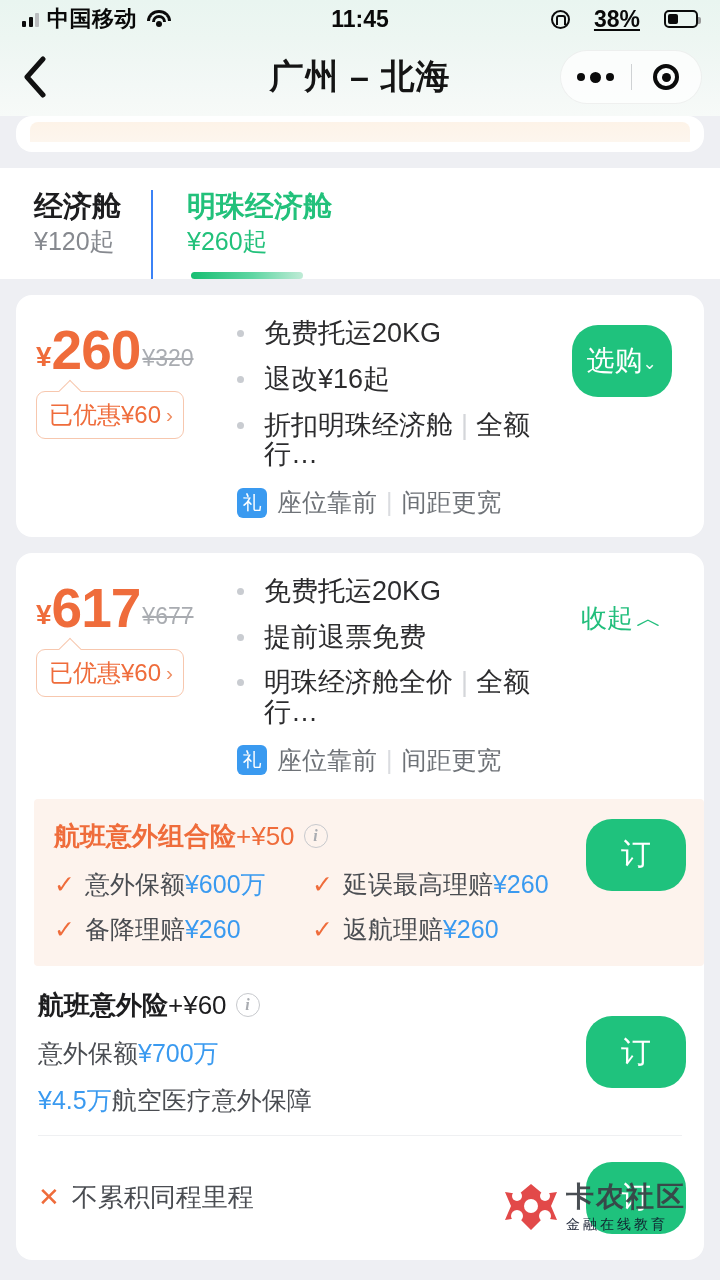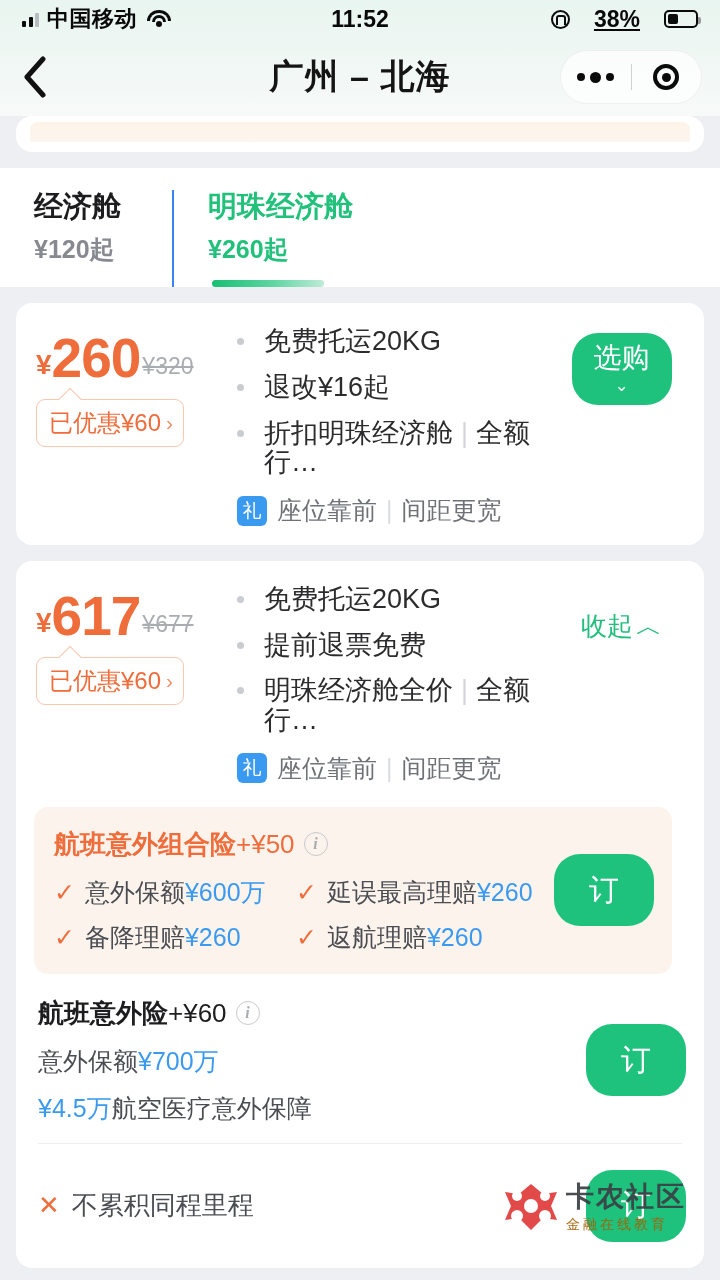--- a/index.html
+++ b/index.html
@@ -84,26 +84,25 @@
   }
   .cut-strip{ position:absolute; left:14px; right:14px; top:6px; height:20px;
       background:linear-gradient(180deg,#FDF3E8,#FDF6EE); border-radius:8px 8px 0 0; }
 
   .gap{ height:16px; }
 
   
   .tabs{
     background:#fff; display:flex; align-items:center; padding:22px 0 0 0;
     position:relative;
-    gap:21px;
   }
   .tab{ padding:0 30px 0 34px; position:relative; cursor:pointer; }
   .tab + .tab{ border-left:2px solid #3b82f6; }
   .tab-name{ font-size:29px; font-weight:bold; color:#1d1d1f; line-height:1.15; white-space:nowrap; }
-  .tab-price{ font-size:25px; color:#86898f; margin-top:10px; white-space:nowrap;font-weight:bold; }
+  .tab-price{ font-size:25px; color:#86898f; margin-top:2px; white-space:nowrap; }
   .tab.active .tab-name{ color:#22C17B; }
   .tab.active .tab-price{ color:#22C17B; }
   .tab-underline{
     height:7px; width:112px; border-radius:4px; margin:14px 0 0 4px;
     background:linear-gradient(90deg,#17BE72 0%,#5FD6A3 55%,#BFEBD6 100%);
   }
   .tab-pad{ height:21px; }
 
   
   .fare{ display:flex; padding:24px 20px 18px 20px; }
@@ -137,30 +136,30 @@
     width:30px;height:30px;border-radius:6px;background:#3A9AF0;color:#fff;
     font-size:19px;display:flex;align-items:center;justify-content:center;
     margin-right:10px; flex:0 0 30px;
   }
   .tagtxt{ font-size:25px; color:#6E7277; }
   .tagtxt .sep{ color:#DADCE0; margin:0 9px; }
 
   .fare-right{ width:125px; flex:0 0 125px; display:flex; align-items:flex-start; justify-content:center; padding-top:6px; }
   .buybtn{
     width:100px;height:72px;border-radius:26px;background:#1FC27D;
-    display:flex;flex-direction:column;align-items:center;justify-content:center;
+    display:flex;align-items:center;justify-content:center;
     color:#fff; font-size:28px; font-weight:500; cursor:pointer; line-height:1;
   }
   .buybtn .bchev{ font-size:17px; margin-top:5px; opacity:.95; }
   .collapse{ font-size:26px; color:#22BE7C; display:flex; align-items:center; gap:3px; cursor:pointer; padding-top:18px; }
 
   
   .ins-combo{
-    margin:4px 32px 0 18px; background:#FDF3ED; border-radius:14px;
-    padding:20px 18px 20px 20px; display:flex; align-items:center;
+    margin:4px 0 0 18px; background:#FDF3ED; border-radius:4px;
+    padding:20px 18px 20px 20px; display:flex; 
   }
   .ins-body{ flex:1; }
   .ins-title{ font-size:26px; font-weight:bold; color:#EF6C3B; display:flex; align-items:center; }
   .ins-title .plus{ font-weight:normal; }
   .info-i{
     width:24px;height:24px;border-radius:50%;border:1.5px solid #C7C9CD;color:#A9ACB1;
     font-size:16px; font-style:italic; display:inline-flex; align-items:center; justify-content:center;
     margin-left:9px; font-family:"Liberation Serif",serif; cursor:pointer;
   }
   .ins-grid{ display:flex; flex-wrap:wrap; margin-top:14px; }
@@ -183,40 +182,40 @@
   .xmark{ color:#EF6C3B; font-size:26px; margin-right:12px; font-weight:bold; }
 
   
   .watermark{
     position:absolute; right:34px; top:1182px; display:flex; align-items:center; z-index:5;
     opacity:.92; pointer-events:none;
   }
   .wm-logo{ width:56px;height:52px; position:relative; margin-right:7px; }
   .wm-txt{ display:flex; flex-direction:column; }
   .wm-main{ font-size:28px; font-weight:bold; color:#3a3f45; letter-spacing:2px; line-height:1; }
-  .wm-sub{ font-size:14px; color:#a16207; letter-spacing:3px; margin-top:5px; }
+  .wm-sub{ font-size:14px; color:#0f172a; letter-spacing:3px; margin-top:5px; }
 </style>
 </head>
 <body>
 
 <div class="statusbar">
   <div class="sb-left">
     <span class="sig">
         <i></i>
         <i></i>
         <i></i>
       </span>
     <span class="carrier">中国移动</span>
     <span class="wifi">
       <span class="a"></span>
         <span class="b"></span>
         <span class="c"></span>
     </span>
   </div>
-  <div class="sb-time">11:52</div>
+  <div class="sb-time">11:45</div>
   <div class="sb-right">
     <span class="lockrot"></span>
     <span>38%</span>
     <span class="batt">
         <i></i>
       </span>
   </div>
 </div>
 
 <div class="navbar">

